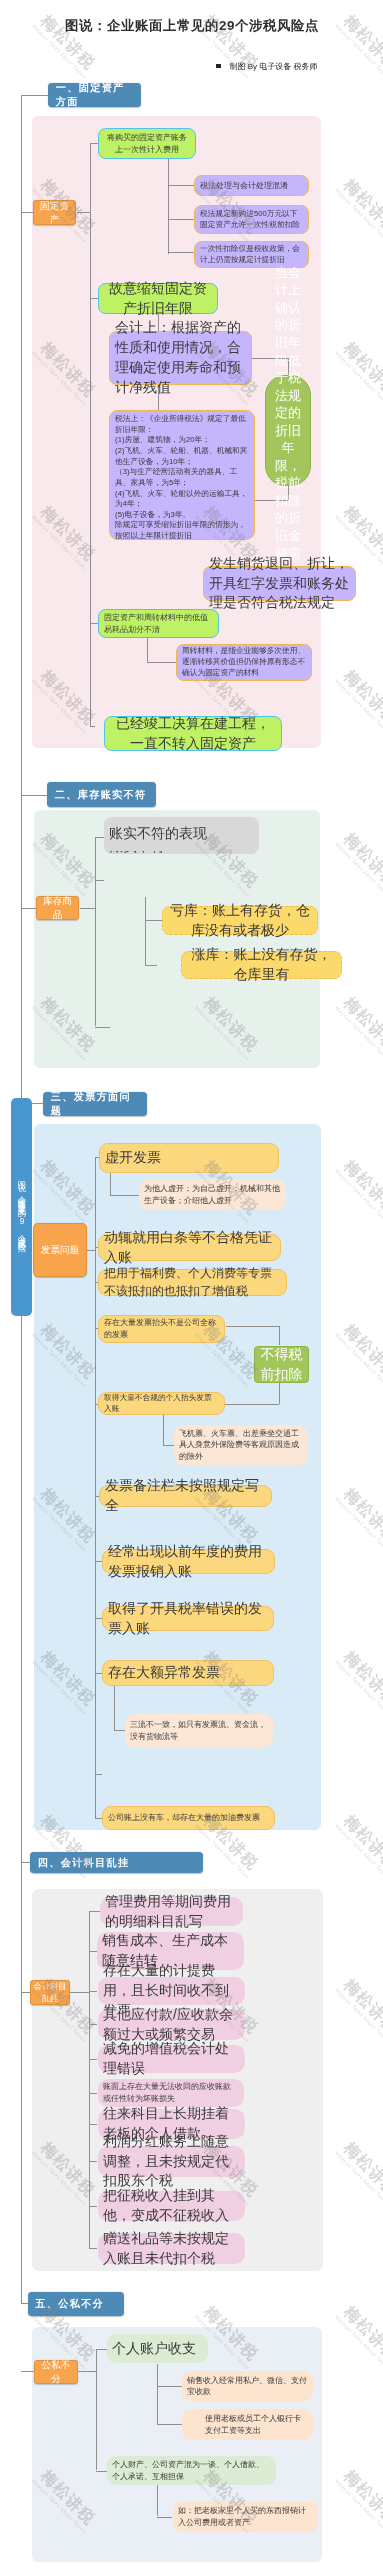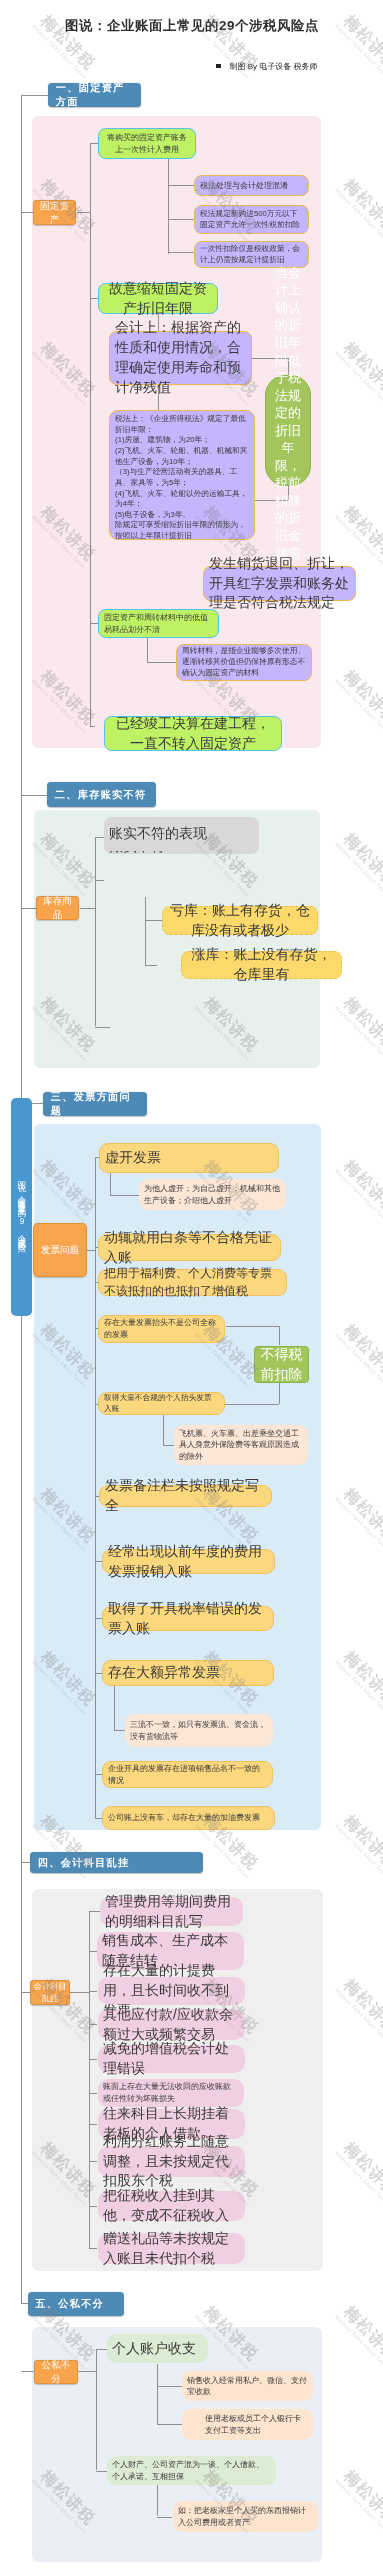--- a/index.html
+++ b/index.html
@@ -173,21 +173,20 @@
   <div class="hline" style="left:163px;top:1445px;width:11px;"></div>
   <div class="node peach vc" style="left:174px;top:1425px;width:134px;height:40px;font-size:8px;">飞机票、火车票、出差乘坐交通工具人身意外保险费等客观原因造成的除外</div>
 
   <div class="node yellow3 vc" style="left:99px;top:1485px;width:173px;height:22.4px;">发票备注栏未按照规定写全</div>
   <div class="node yellow3 vc" style="left:102px;top:1549px;width:173px;height:25px;">经常出现以前年度的费用发票报销入账</div>
   <div class="node yellow3 vc" style="left:102px;top:1606px;width:172px;height:25px;">取得了开具税率错误的发票入账</div>
   <div class="node yellow3 vc" style="left:102px;top:1660px;width:172px;height:25.6px;">存在大额异常发票</div>
   <div class="vline" style="left:114px;top:1686px;height:45px;"></div>
   <div class="hline" style="left:114px;top:1730px;width:11px;"></div>
   <div class="node peach vc" style="left:125px;top:1714px;width:148px;height:33px;font-size:8px;">三流不一致，如只有发票流、资金流，没有货物流等</div>
-  <div class="node yellow3 vc" style="left:102px;top:1761px;width:171px;height:27px;font-size:8px;">企业开具的发票存在进项销售品名不一致的情况</div>
   <div class="node yellow3 vc" style="left:102px;top:1806px;width:173px;height:24px;font-size:8px;">公司账上没有车，却存在大量的加油费发票</div>
 
   <div class="header" style="left:30px;top:1852px;width:173px;height:21px;">四、会计科目乱挂</div>
   <div class="node topic" style="left:30px;top:1980px;width:40px;height:25px;font-size:8.3px;padding:1.3px;">会计科目乱挂</div>
 
   <div class="hline" style="left:70px;top:1992px;width:19px;"></div>
   <div class="vline" style="left:89px;top:1911px;height:337px;"></div>
   <div class="hline" style="left:89px;top:1911px;width:11px;"></div>
   <div class="hline" style="left:89px;top:1951px;width:7.7px;"></div>
   <div class="hline" style="left:89px;top:1991px;width:8.3px;"></div>

